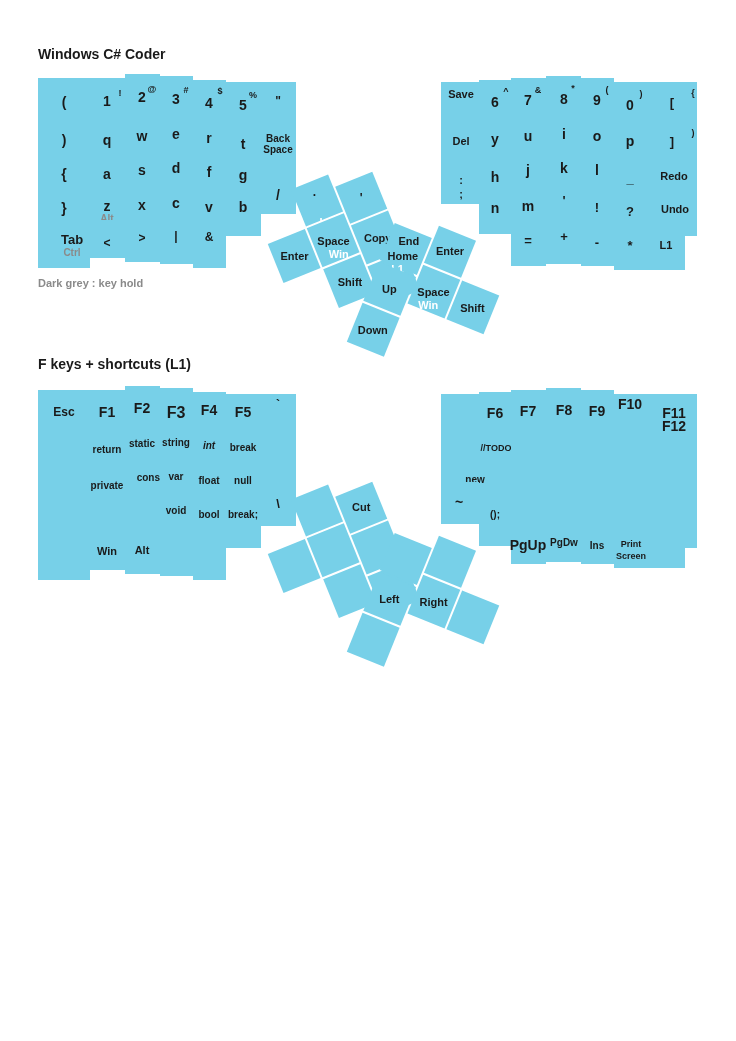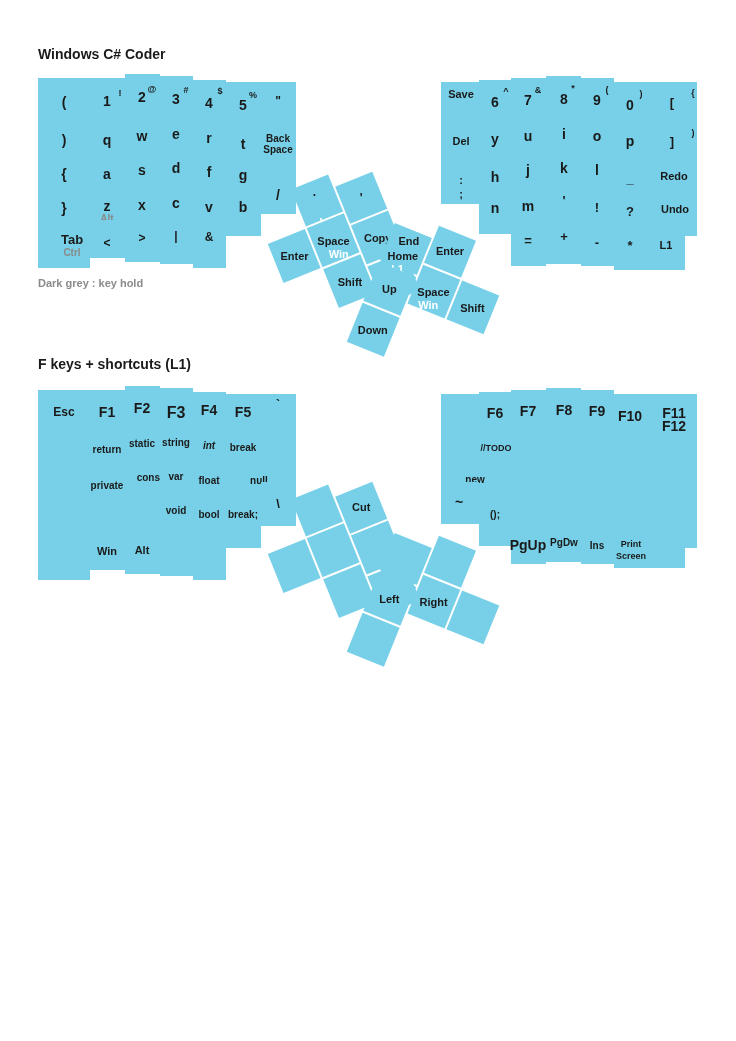--- a/index.html
+++ b/index.html
@@ -263,21 +263,21 @@
     <div class="key" style="left: 38px; top: 468px; width: 52px; height: 38px;"></div>
     <div class="key" style="left: 90px; top: 468px; width: 35px; height: 38px;"></div>
     <div class="lbl c-main" style="left: 107px; top: 486px; font-size: 10px; transform: translate(-50%, -50%);">private</div>
     <div class="key" style="left: 125px; top: 464px; width: 35px; height: 38px;"></div>
     <div class="lbl c-main" style="left: 150px; top: 478px; font-size: 10px; transform: translate(-50%, -50%);">const</div>
     <div class="key" style="left: 160px; top: 466px; width: 33px; height: 38px;"></div>
     <div class="lbl c-main" style="left: 176px; top: 477px; font-size: 10px; transform: translate(-50%, -50%);">var</div>
     <div class="key" style="left: 193px; top: 470px; width: 33px; height: 38px;"></div>
     <div class="lbl c-main" style="left: 209px; top: 481px; font-size: 10px; transform: translate(-50%, -50%);">float</div>
     <div class="key" style="left: 226px; top: 472px; width: 35px; height: 38px;"></div>
-    <div class="lbl c-main" style="left: 243px; top: 481px; font-size: 10px; transform: translate(-50%, -50%); margin-left: 16px;">null</div>
+    <div class="lbl c-main" style="left: 243px; top: 481px; font-size: 10px; transform: translate(-50%, -50%);">null</div>
     <div class="key" style="left: 261px; top: 482px; width: 35px; height: 44px;"></div>
     <div class="lbl c-main" style="left: 278px; top: 503px; font-size: 13px; transform: translate(-50%, -50%);">\</div>
     <div class="key" style="left: 38px; top: 506px; width: 52px; height: 38px;"></div>
     <div class="key" style="left: 90px; top: 506px; width: 35px; height: 38px;"></div>
     <div class="key" style="left: 125px; top: 502px; width: 35px; height: 38px;"></div>
     <div class="key" style="left: 160px; top: 504px; width: 33px; height: 38px;"></div>
     <div class="lbl c-main" style="left: 176px; top: 511px; font-size: 10px; transform: translate(-50%, -50%);">void</div>
     <div class="key" style="left: 193px; top: 508px; width: 33px; height: 38px;"></div>
     <div class="lbl c-main" style="left: 209px; top: 515px; font-size: 10px; transform: translate(-50%, -50%);">bool</div>
     <div class="key" style="left: 226px; top: 510px; width: 35px; height: 38px;"></div>
@@ -292,21 +292,21 @@
     <div class="key" style="left: 441px; top: 394px; width: 38px; height: 40px;"></div>
     <div class="key" style="left: 479px; top: 392px; width: 32px; height: 40px;"></div>
     <div class="lbl c-main" style="left: 495px; top: 413px; font-size: 14px; transform: translate(-50%, -50%);">F6</div>
     <div class="key" style="left: 511px; top: 390px; width: 35px; height: 40px;"></div>
     <div class="lbl c-main" style="left: 528px; top: 411px; font-size: 14px; transform: translate(-50%, -50%);">F7</div>
     <div class="key" style="left: 546px; top: 388px; width: 35px; height: 40px;"></div>
     <div class="lbl c-main" style="left: 564px; top: 410px; font-size: 14px; transform: translate(-50%, -50%);">F8</div>
     <div class="key" style="left: 581px; top: 390px; width: 33px; height: 40px;"></div>
     <div class="lbl c-main" style="left: 597px; top: 411px; font-size: 14px; transform: translate(-50%, -50%);">F9</div>
     <div class="key" style="left: 614px; top: 394px; width: 33px; height: 40px;"></div>
-    <div class="lbl c-main" style="left: 630px; top: 416px; font-size: 14px; transform: translate(-50%, -50%);">F10</div>
+    <div class="lbl c-main" style="left: 630px; top: 404px; font-size: 14px; transform: translate(-50%, -50%);">F10</div>
     <div class="key" style="left: 647px; top: 394px; width: 50px; height: 40px;"></div>
     <div class="lbl c-main" style="left: 674px; top: 413px; font-size: 14px; transform: translate(-50%, -50%);">F11</div>
     <div class="key" style="left: 441px; top: 434px; width: 38px; height: 38px;"></div>
     <div class="key" style="left: 479px; top: 432px; width: 32px; height: 38px;"></div>
     <div class="lbl c-main" style="left: 496px; top: 448px; font-size: 9px; transform: translate(-50%, -50%);">//TODO</div>
     <div class="key" style="left: 511px; top: 430px; width: 35px; height: 38px;"></div>
     <div class="key" style="left: 546px; top: 428px; width: 35px; height: 38px;"></div>
     <div class="key" style="left: 581px; top: 430px; width: 33px; height: 38px;"></div>
     <div class="key" style="left: 614px; top: 434px; width: 33px; height: 38px;"></div>
     <div class="key" style="left: 647px; top: 434px; width: 50px; height: 38px;"></div>

